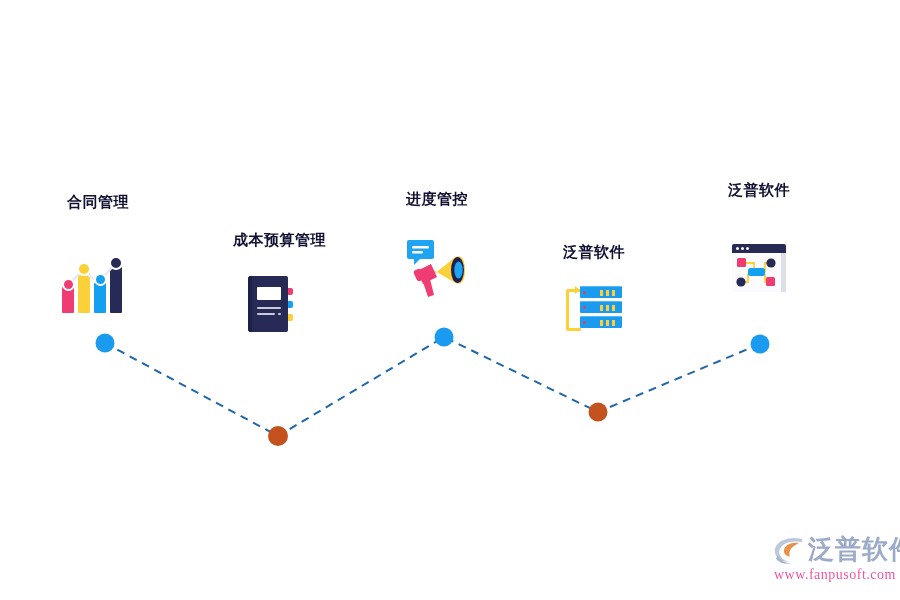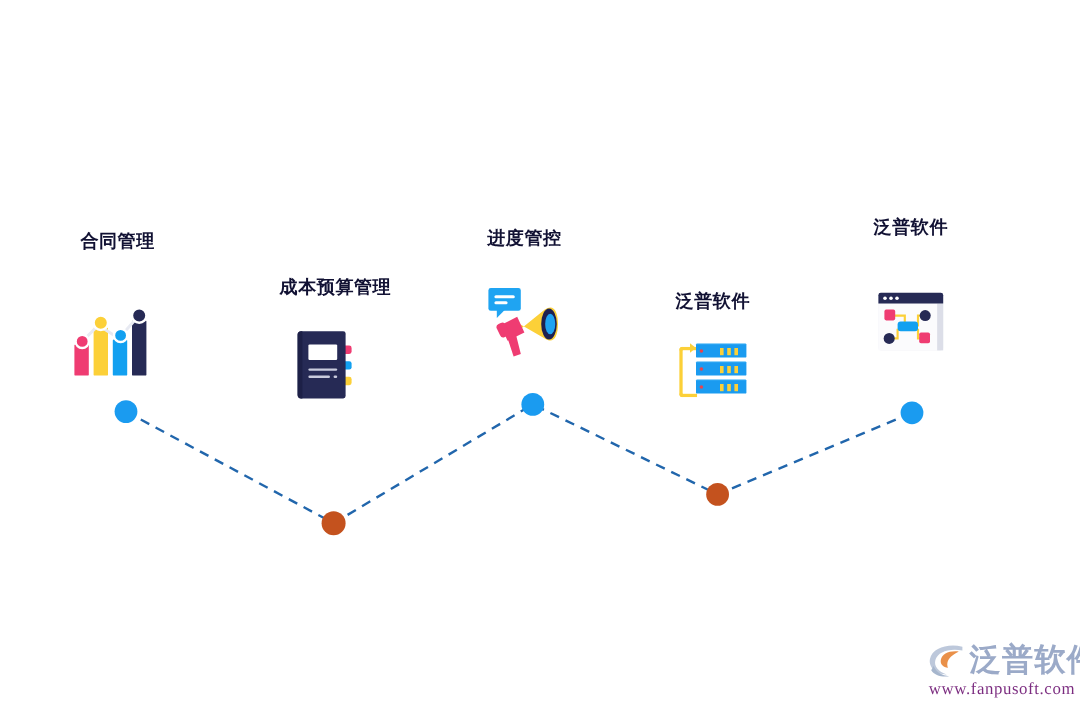--- a/index.html
+++ b/index.html
@@ -376,16 +376,16 @@
     </svg>
   </div>
 
   <div id="watermark">
     <svg class="wm-mark" viewBox="0 0 34 30" aria-hidden="true">
       <path d="M30 4 C18 1 5 5 3 14 C1.5 21 8 27 17 27 C10 25 6 20 7.5 15 C9.5 8 19 5 30 7 Z" fill="#b8c4d8"></path>
       <path d="M27 8 C19 7 13 10 12 15 C11.4 18.5 14 21 18 21.5 C16.5 18 18 13.5 22 11 C24 9.7 25.8 8.6 27 8 Z" fill="#e8873a"></path>
       <path d="M6 20 C8 25 13 28 19 28.5 C13 29.6 6.5 27.5 4 23.5 Z" fill="#9fb0c9"></path>
     </svg>
     <div class="wm-text" style="color: rgb(147, 163, 196);">泛普软件</div>
-    <div class="wm-url" style="color: #701a75;">www.fanpusoft.com</div>
+    <div class="wm-url" style="color: #ec4899;">www.fanpusoft.com</div>
   </div>
 
 </div>
 
 </body></html>

